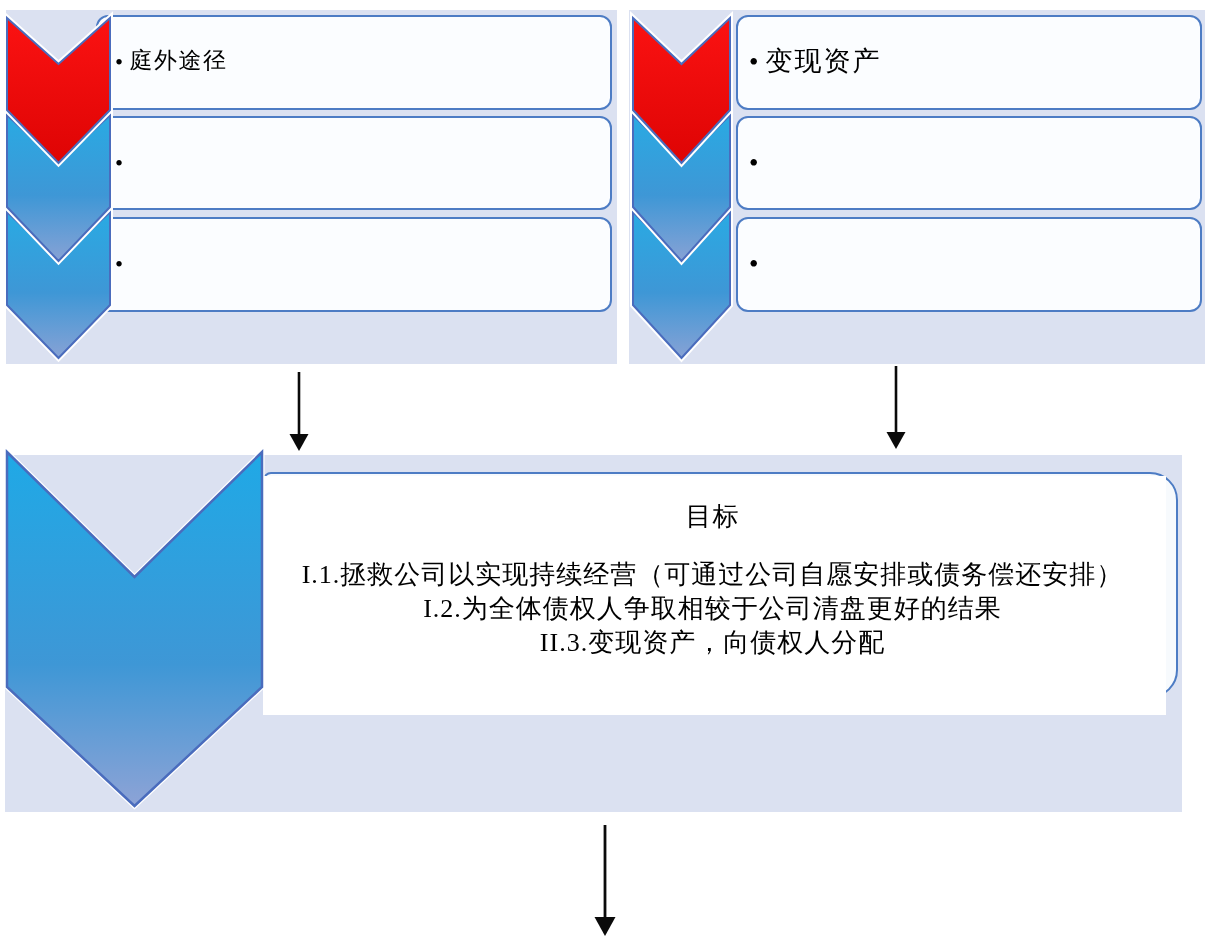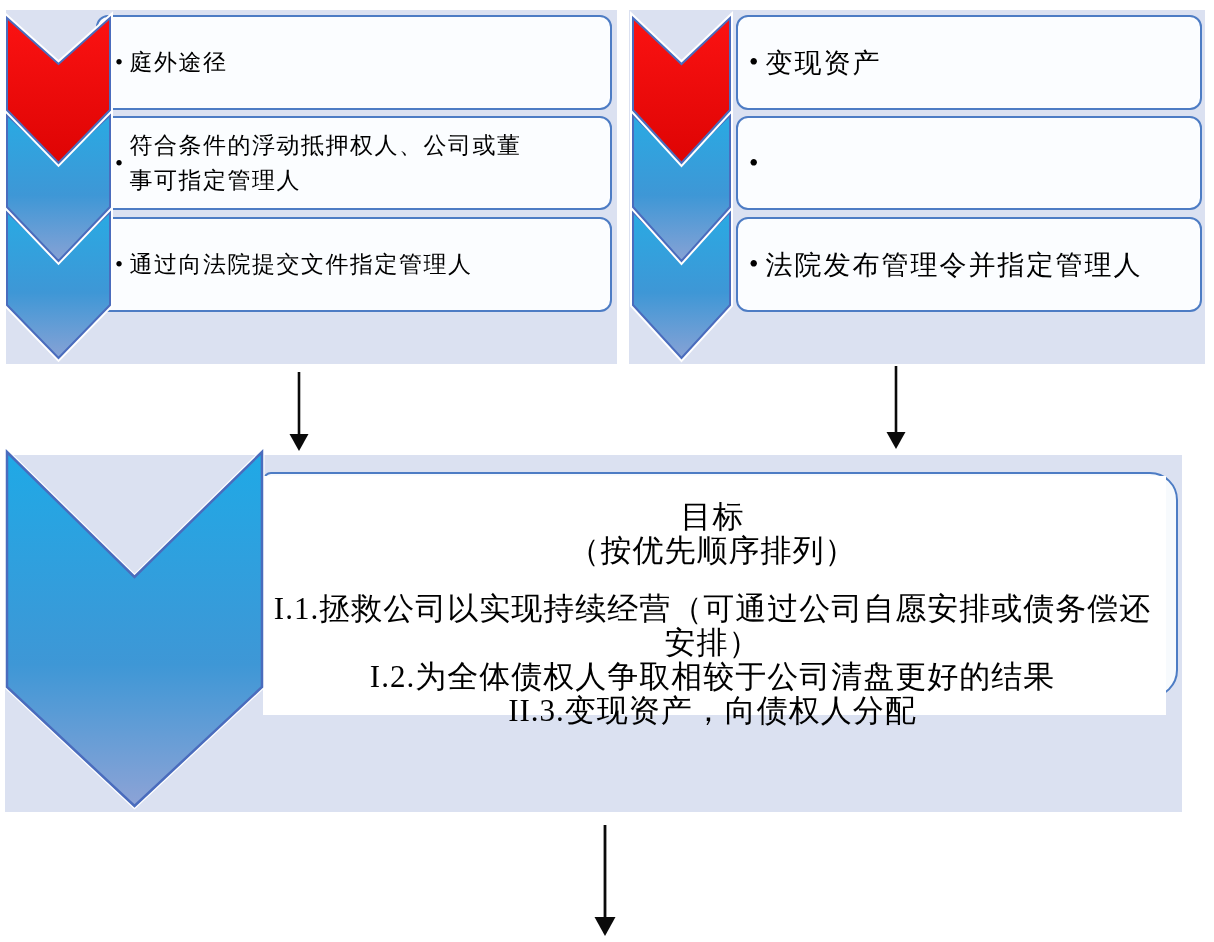--- a/index.html
+++ b/index.html
@@ -19,80 +19,75 @@
   #panel-left{left:6px;top:10px;width:611px;height:354px;}
   #panel-right{left:629px;top:10px;width:576px;height:354px;}
   #panel-goal{left:5px;top:455px;width:1177px;height:357px;}
 
   .step-box{
     position:absolute;background:var(--box-fill);
     border:2px solid var(--box-border);border-radius:12px;
     display:flex;align-items:center;box-sizing:border-box;
   }
   .step-box .bullet{flex:0 0 auto;margin-right:5px;line-height:1;}
-  .step-box .step-text{white-space:pre-line;}
+  .step-box .step-text{white-space:pre-line;font-family:Liberation Mono, monospace;}
   .left-col{left:96px;width:516px;font-size:23px;letter-spacing:1.5px;line-height:35px;padding:4px 12px 4px 17px;}
   .right-col{left:736px;width:466px;font-size:27px;letter-spacing:2px;line-height:36px;padding:4px 8px 4px 11px;}
   .row-1{top:15px;height:95px;}
   .row-2{top:116px;height:94px;}
   .row-3{top:217px;height:95px;}
 
   #goal-box{
     position:absolute;left:263px;top:472px;width:915px;height:226px;
     background:#f7fafd;border:2px solid var(--box-border);
     border-radius:8px 28px 28px 8px;box-sizing:border-box;
   }
   #goal-white{position:absolute;left:263px;top:476px;width:903px;height:239px;background:#ffffff;}
   #goal-content{
     position:absolute;left:265px;top:500px;width:895px;
-    font-size:31px;letter-spacing:1px;line-height:34px;
+    font-size:26px;letter-spacing:1px;line-height:34px;
   }
   .goal-title{text-align:center;}
   #goal-items{margin-top:24px;white-space:pre-line;text-align:center;}
 
   #overlay{position:absolute;left:0;top:0;width:1214px;height:942px;pointer-events:none;}
 </style>
 </head>
 <body>
 
 <div class="panel" id="panel-left"></div>
 <div class="panel" id="panel-right"></div>
 <div class="panel" id="panel-goal"></div>
 
 <div class="step-box left-col row-1">
   <span class="bullet">•</span>
   <span class="step-text">庭外途径</span>
 </div>
 <div class="step-box left-col row-2">
   <span class="bullet">•</span>
-  <span class="step-text">符合条件的浮动抵押权人、公司或董
-事可指定管理人</span>
 </div>
 <div class="step-box left-col row-3">
   <span class="bullet">•</span>
-  <span class="step-text">通过向法院提交文件指定管理人</span>
 </div>
 
 <div class="step-box right-col row-1">
   <span class="bullet">•</span>
   <span class="step-text">变现资产</span>
 </div>
 <div class="step-box right-col row-2">
   <span class="bullet">•</span>
 </div>
 <div class="step-box right-col row-3">
   <span class="bullet">•</span>
-  <span class="step-text">法院发布管理令并指定管理人</span>
 </div>
 
 <div id="goal-box"></div>
 <div id="goal-white"></div>
 <div id="goal-content">
   <div class="goal-title">目标</div>
-  <div class="goal-title">（按优先顺序排列）</div>
   <div id="goal-items">I.1.拯救公司以实现持续经营（可通过公司自愿安排或债务偿还安排）
 I.2.为全体债权人争取相较于公司清盘更好的结果
 II.3.变现资产，向债权人分配</div>
 </div>
 
 <svg id="overlay" viewBox="0 0 1214 942" xmlns="http://www.w3.org/2000/svg">
   <defs>
     <linearGradient id="gradRed" x1="0" y1="0" x2="0" y2="1">
       <stop offset="0" stop-color="#fb1212"></stop>
       <stop offset="1" stop-color="#de0404"></stop>

